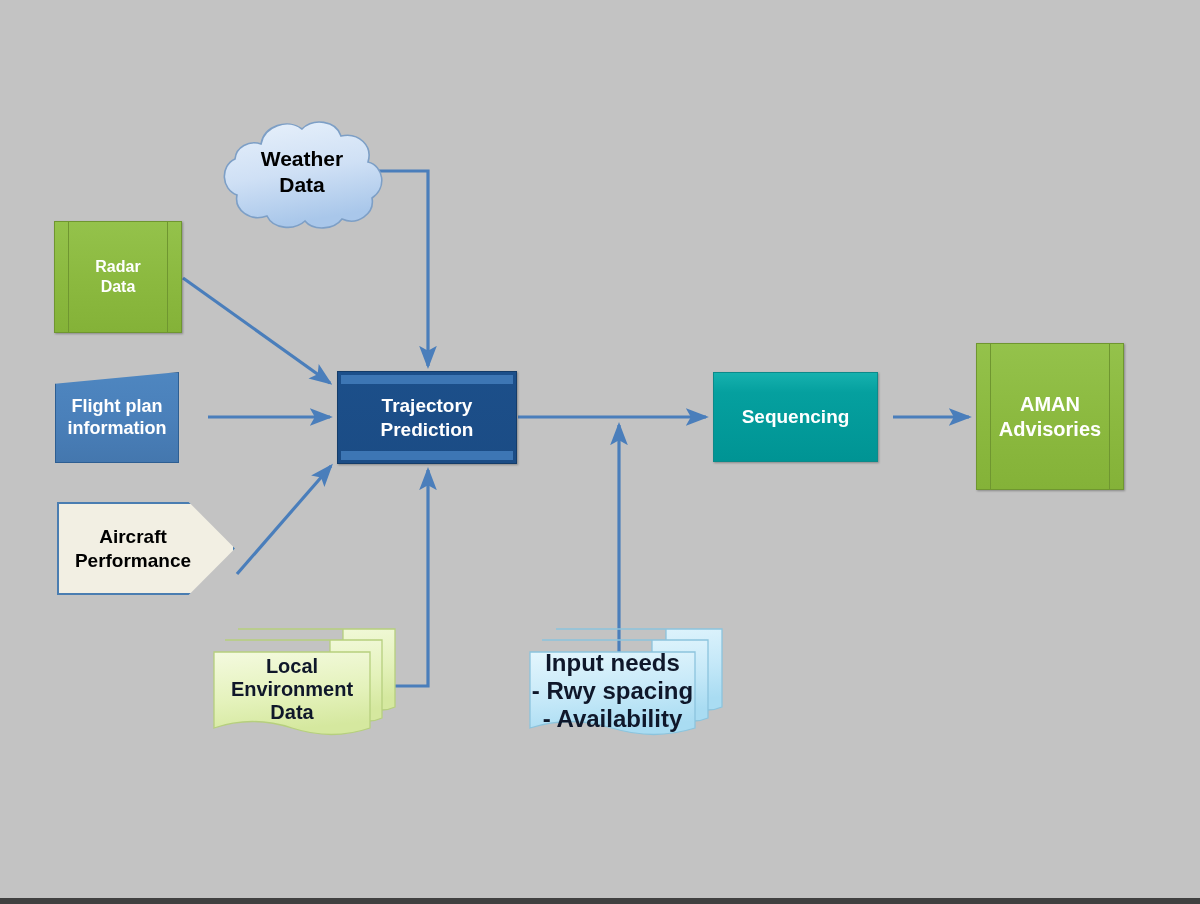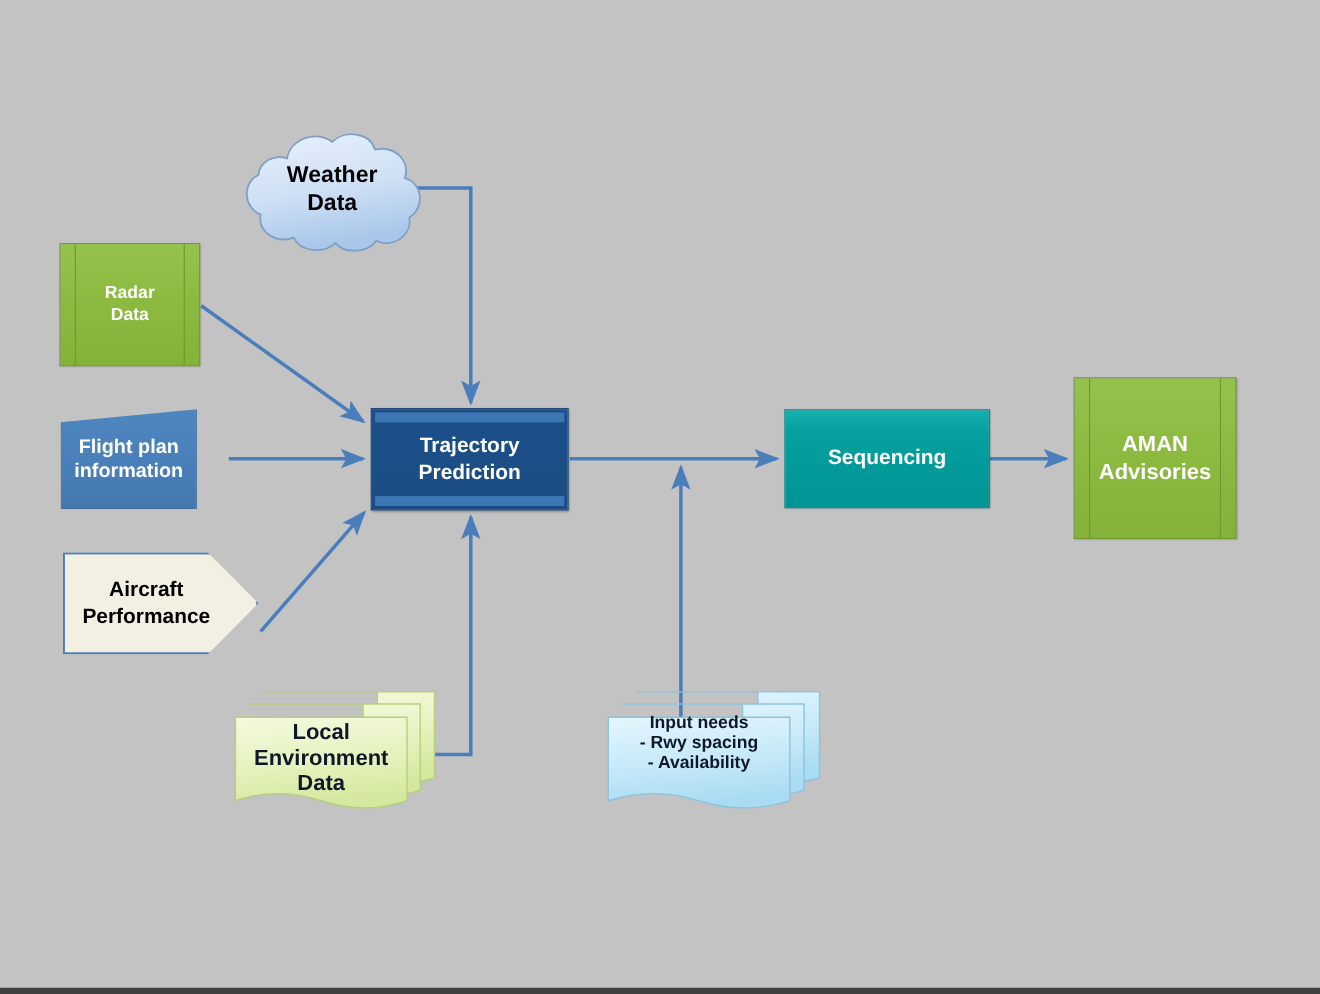--- a/index.html
+++ b/index.html
@@ -109,21 +109,21 @@
   }
   #n-traj .bar-t, #n-traj .bar-b {
     position: absolute; left: 3px; right: 3px; height: 9px;
     background: #3d76b4; z-index: 2;
   }
   #n-traj .bar-t { top: 3px; }
   #n-traj .bar-b { bottom: 3px; }
 
   
   #n-seq {
-    left: 713px; top: 372px; width: 187px; height: 90px;
+    left: 713px; top: 372px; width: 165px; height: 90px;
     background: linear-gradient(to bottom, #16b1ae 0%, #05a09f 22%, #009494 100%);
     border: 1px solid #0c8a8a;
     color: #ffffff;
     font-size: 19px; font-weight: bold;
     box-shadow: 1px 1px 2px rgba(0,0,0,.30);
   }
 
   
   .stack {
     position: absolute;
@@ -131,21 +131,21 @@
     color: #0f172a;
   }
   .stack .lbl {
     position: absolute;
     z-index: 9;
     display: block;
     text-align: center;
     white-space: pre-line;
   }
   #n-local { left: 212px; top: 627px; width: 185px; height: 116px; font-size: 20px; }
-  #n-input { left: 551px; top: 627px; width: 196px; height: 116px; font-size: 16px; }
+  #n-input { left: 528px; top: 627px; width: 196px; height: 116px; font-size: 24px; }
 </style>
 </head>
 <body>
 
 <div id="canvas">
 
   <svg id="edges" viewBox="0 0 1200 904" width="1200" height="904" xmlns="http://www.w3.org/2000/svg">
     <defs>
       <marker id="ah" viewBox="0 0 12 10" refX="10.5" refY="5" markerWidth="7.2" markerHeight="6" orient="auto-start-reverse">
         <path d="M0,0.4 L12,5 L0,9.6 L2.6,5 Z" fill="#4a7ebb"></path>

